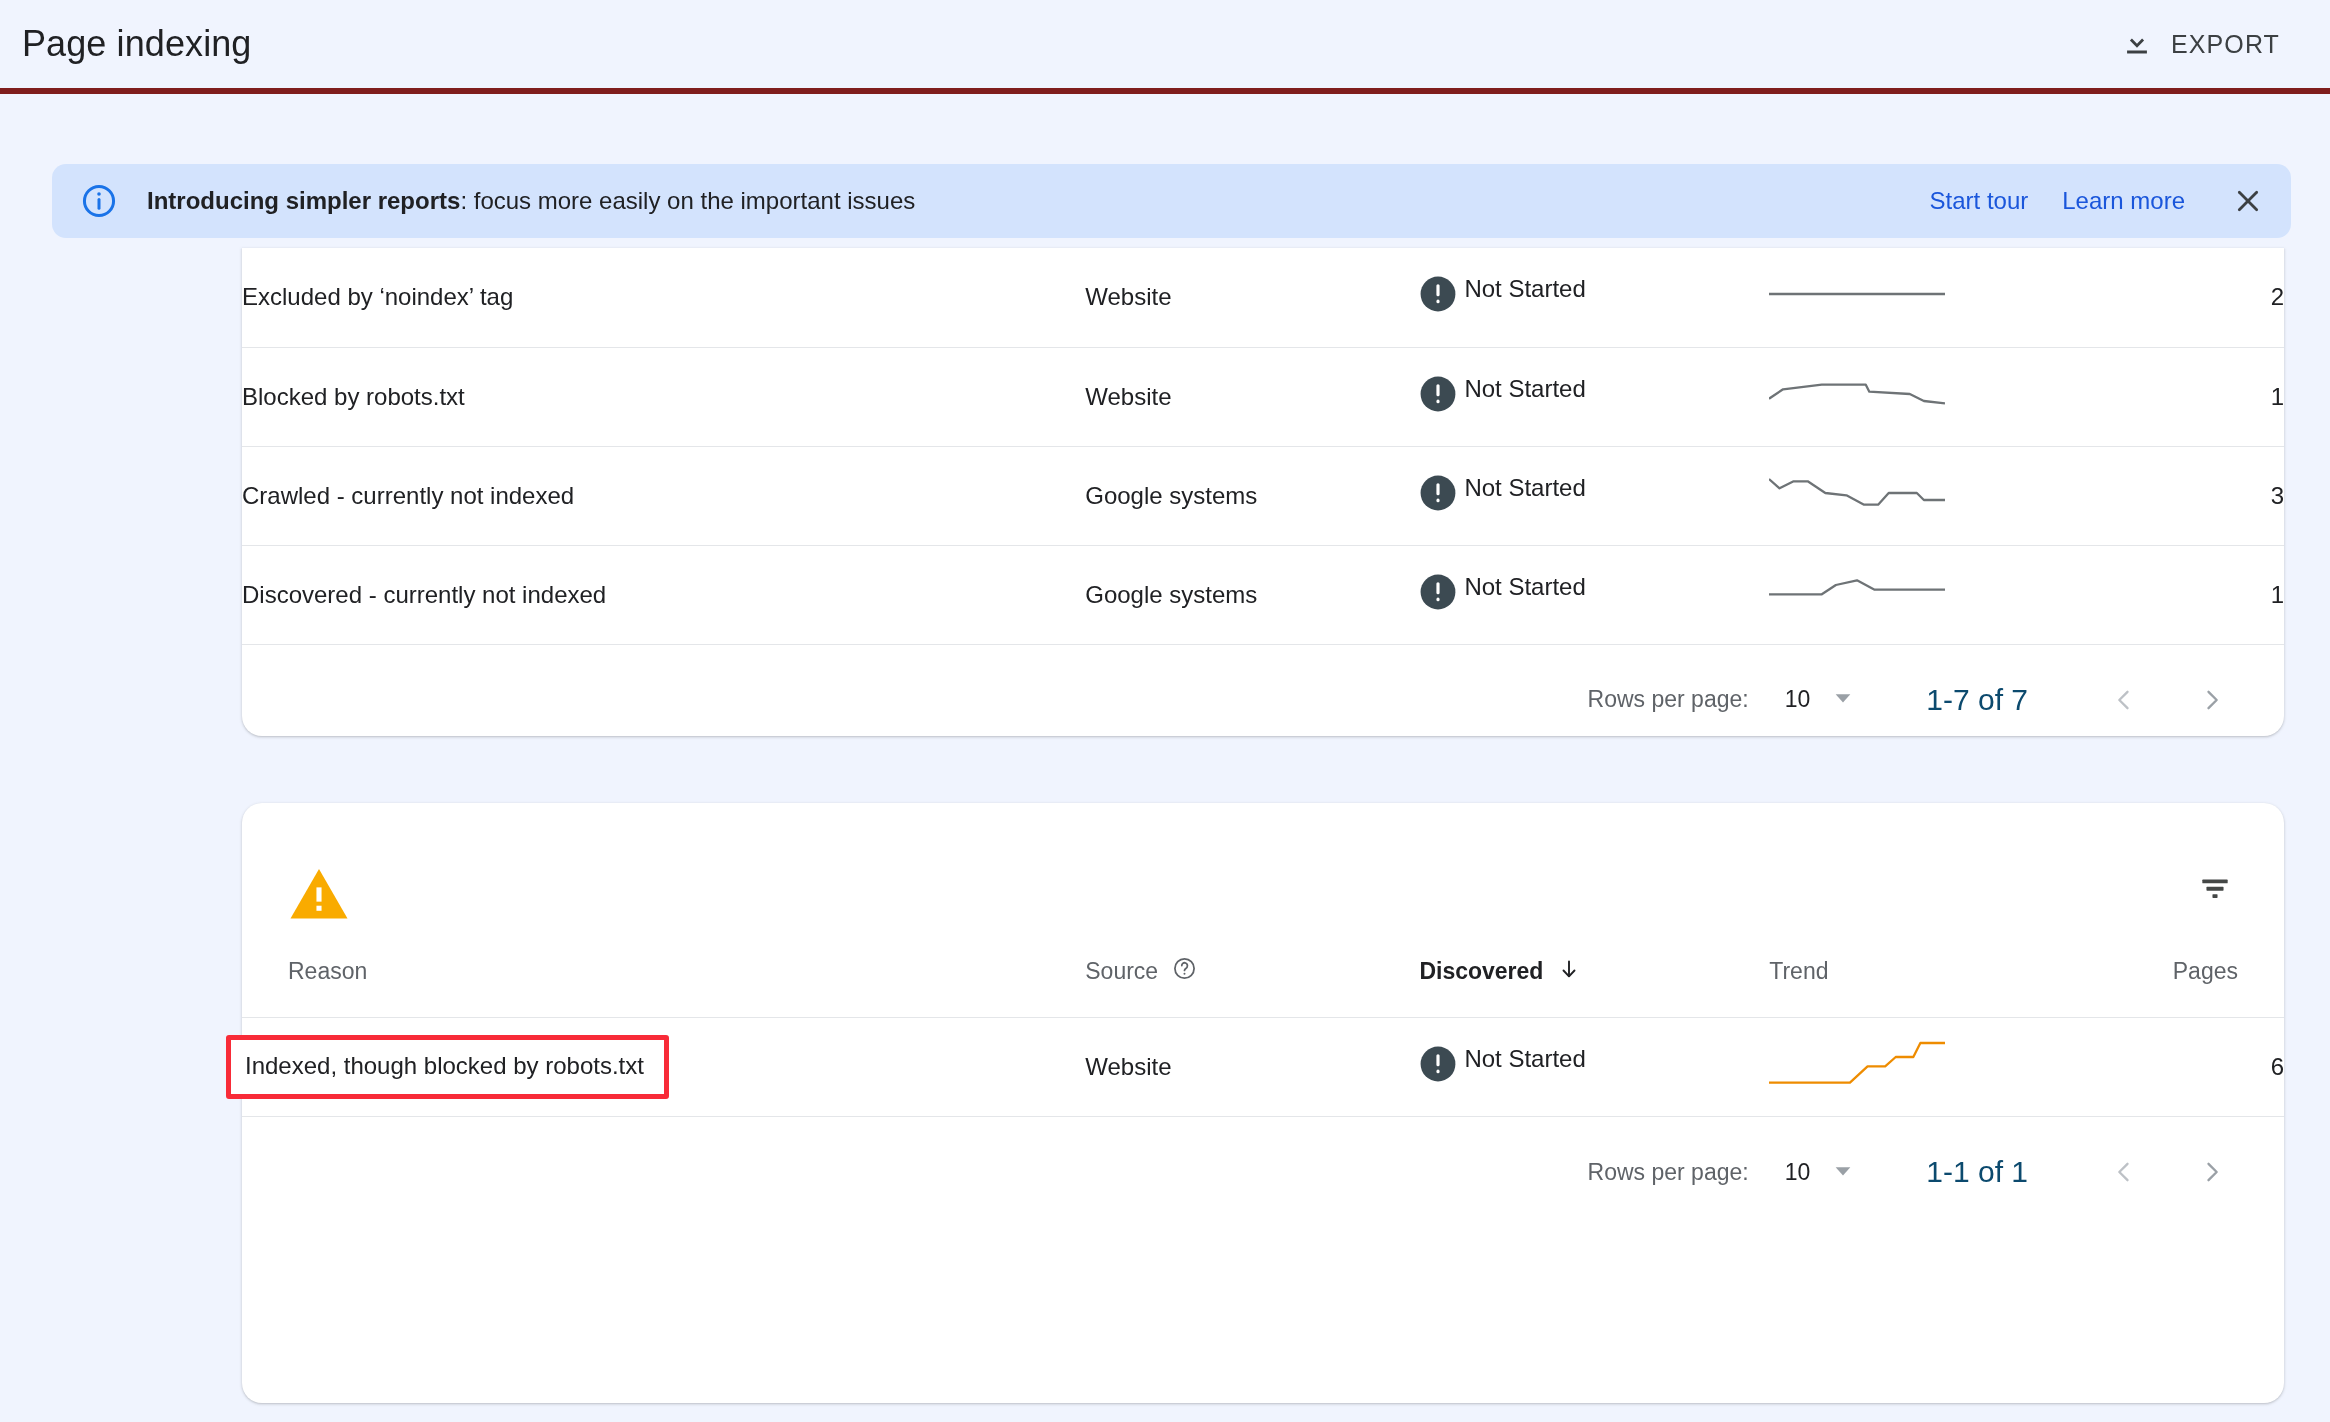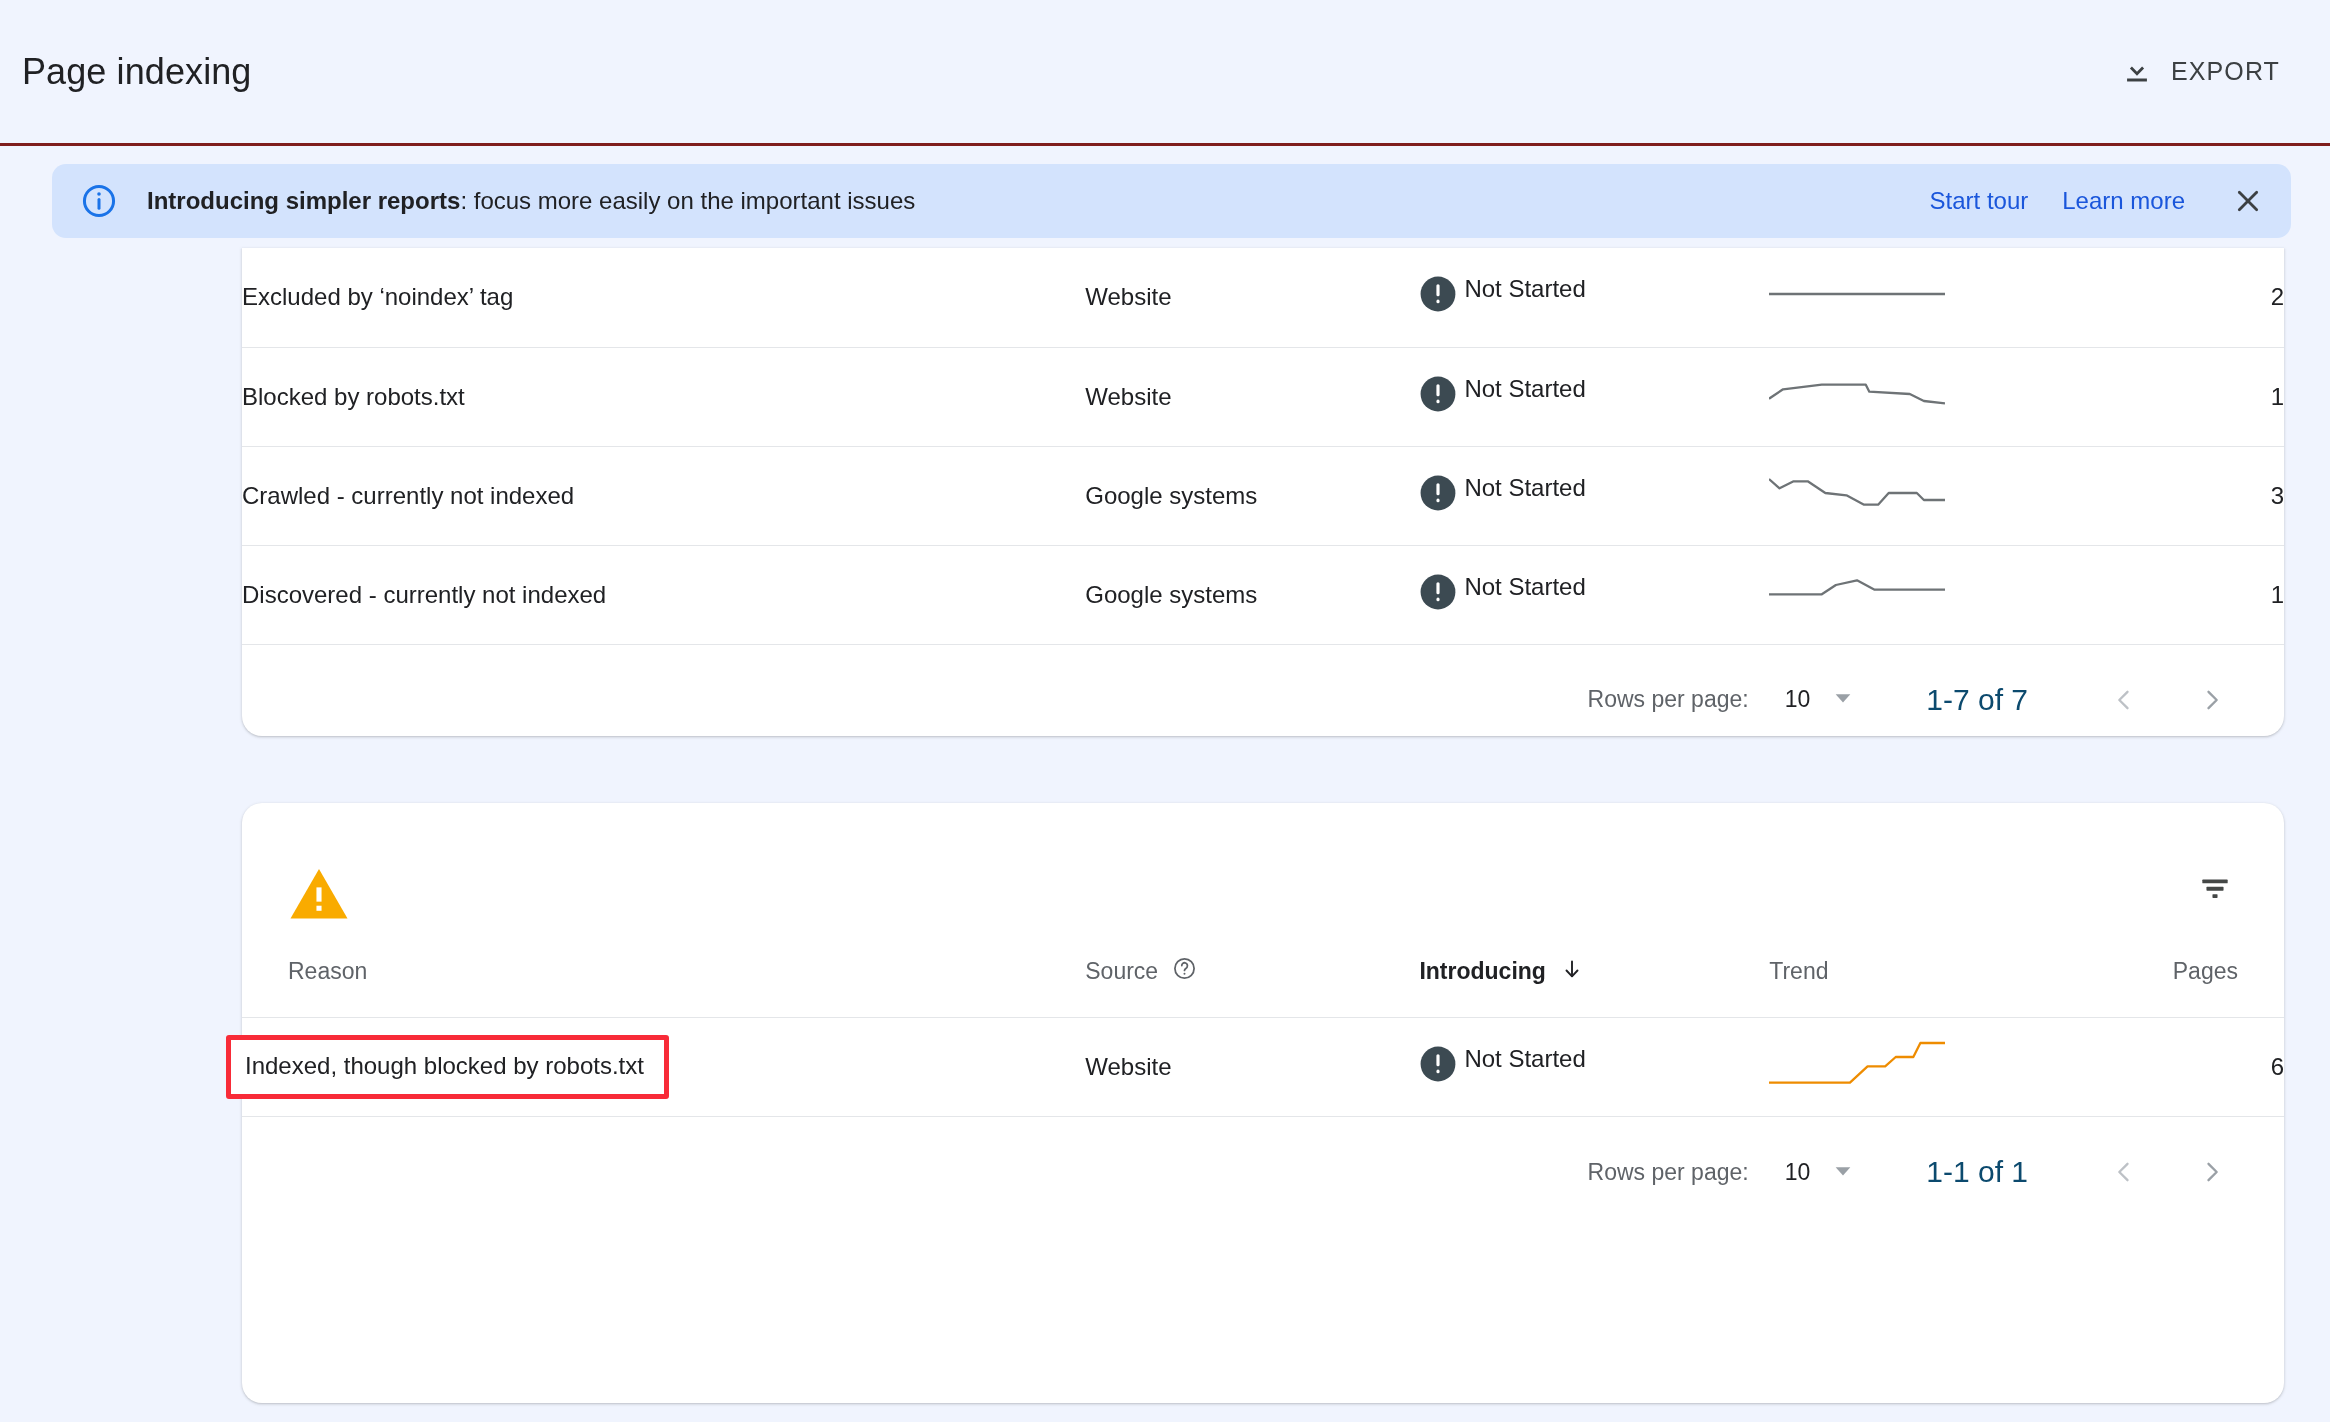--- a/index.html
+++ b/index.html
@@ -9,23 +9,23 @@
     background: #f0f4fe;
     font-family: "Liberation Sans", sans-serif;
     overflow: hidden;
   }
 
   
   .topbar {
     position: absolute;
     left: 0; top: 0;
     width: 2330px;
-    height: 146px;
+    height: 94px;
     background: #f0f4fe;
-    border-bottom: 3px solid #7f1d1d;
+    border-bottom: 6px solid #7f1d1d;
     display: flex;
     align-items: center;
     justify-content: space-between;
     padding: 0 36px 0 22px;
   }
   .page-title {
     font-size: 36px;
     color: #202124;
     font-weight: 400;
     letter-spacing: .1px;
@@ -416,21 +416,21 @@
               <svg width="25" height="25" viewBox="0 0 24 24" fill="none" stroke="#5f6368" stroke-width="1.7" aria-hidden="true">
                 <circle cx="12" cy="12" r="9.2"></circle>
                 <path d="M9.4 9.2a2.7 2.7 0 115.2 1c0 1.7-2.6 2-2.6 3.6" stroke-linecap="round"></path>
                 <circle cx="12" cy="17" r="0.95" fill="#5f6368" stroke="none"></circle>
               </svg>
             </span>
           </span>
         </th>
         <th class="sorted">
           <span class="th-inner">
-            <span>Introducing</span>
+            <span>Discovered</span>
             <span>
               <svg width="24" height="24" viewBox="0 0 24 24" fill="none" stroke="#202124" stroke-width="1.9" stroke-linecap="round" stroke-linejoin="round" aria-hidden="true">
                 <line x1="12" y1="4.5" x2="12" y2="19"></line>
                   <polyline points="6.5,13.5 12,19.3 17.5,13.5"></polyline>
               </svg>
             </span>
           </span>
         </th>
         <th>
           <span class="th-inner">

